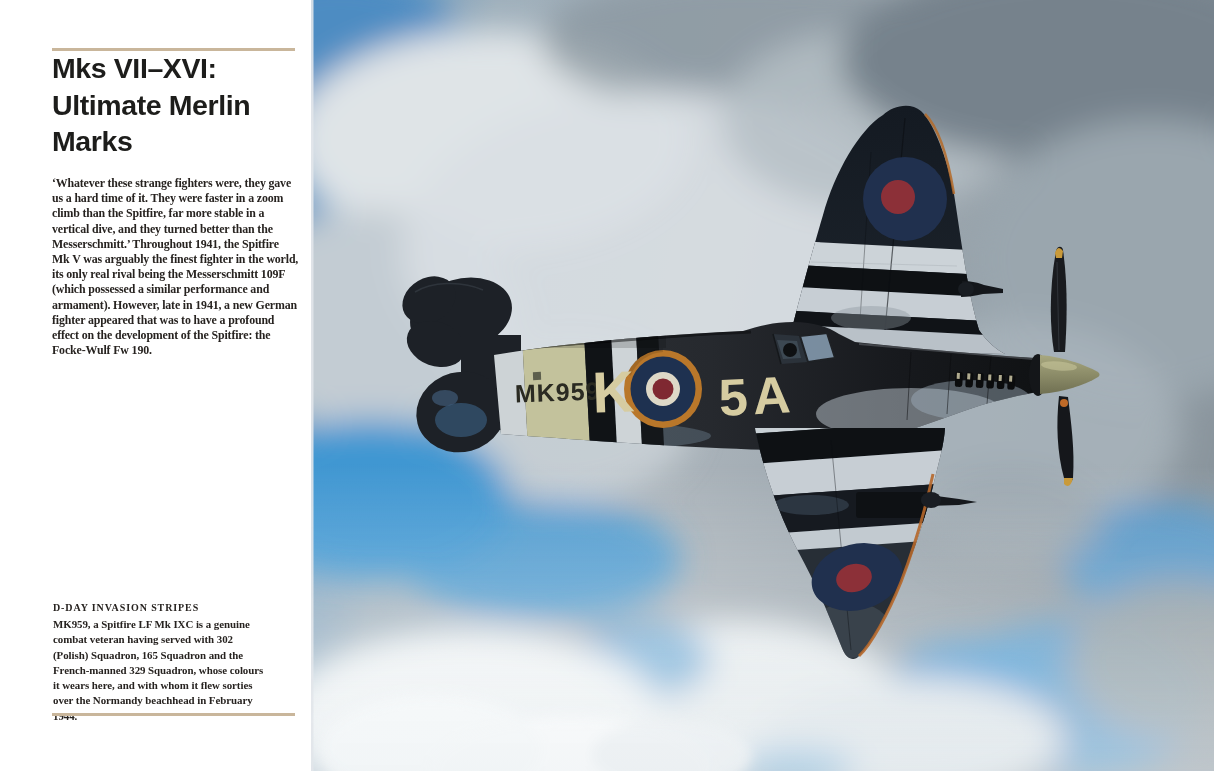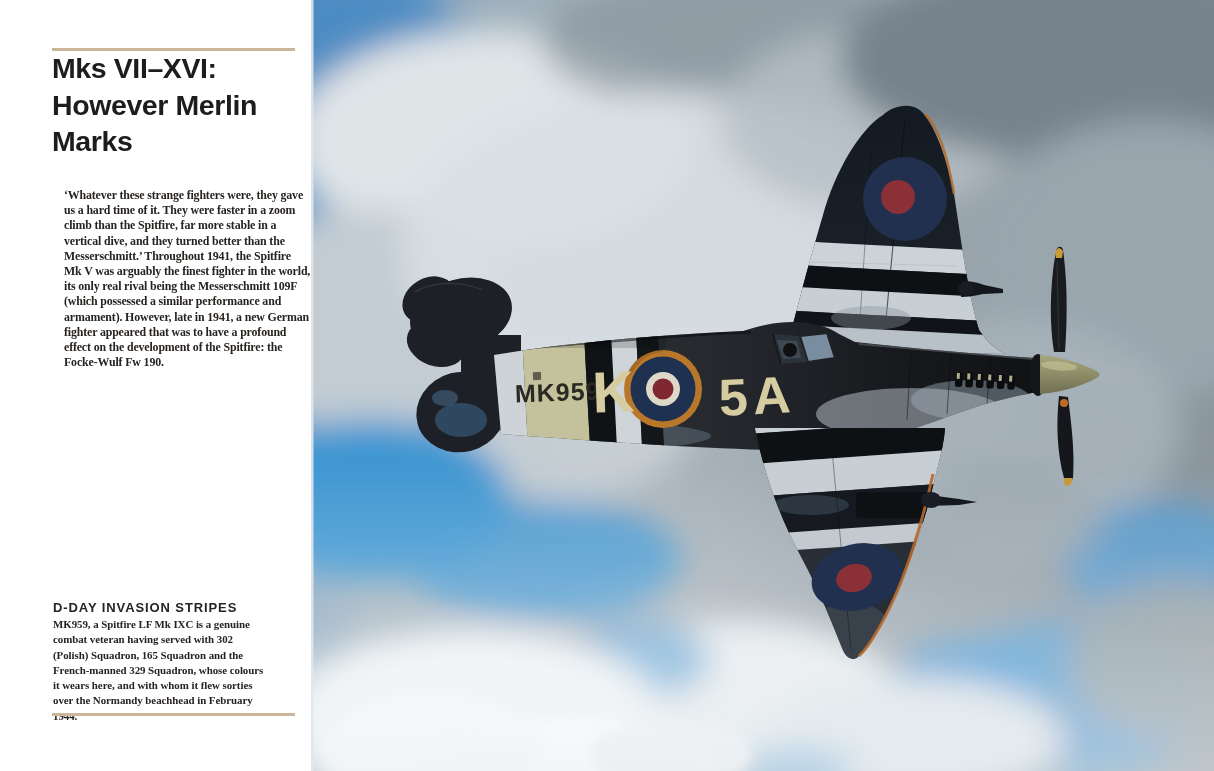--- a/index.html
+++ b/index.html
@@ -10,45 +10,45 @@
   .text-col { position:absolute; left:0; top:0; width:311px; height:771px; background:#ffffff; }
   .rule { position:absolute; left:52px; width:243px; height:3px; background:#c9b69b; }
   .rule.top { top:48px; }
   .rule.bottom { top:713px; }
   .heading {
     position:absolute; left:52px; top:50px; width:248px; margin:0;
     font-family:"Liberation Sans", sans-serif; font-weight:bold;
     font-size:28.5px; line-height:36.5px; letter-spacing:-0.4px; color:#1d1d1b;
   }
   .body-par {
-    position:absolute; left:52px; top:176px; width:247px; margin:12px;
+    position:absolute; left:52px; top:176px; width:247px; margin:0;
     font-family:"Liberation Serif", serif; font-weight:600;
     font-size:11.9px; line-height:15.2px; letter-spacing:-0.15px; color:#272320;
   }
   .caption { position:absolute; left:53px; top:601px; width:220px; color:#272320; }
   .cap-title {
-    font-family:Liberation Sans, sans-serif; font-weight:700;
-    font-size:13px; line-height:14px; letter-spacing:0.9px; color:#272320;
+    font-family:Liberation Serif, serif; font-weight:700;
+    font-size:10px; line-height:14px; letter-spacing:0.9px; color:#272320;
   }
   .cap-text {
     margin-top:2px; width:215px;
     font-family:"Liberation Serif", serif; font-weight:600;
     font-size:10.9px; line-height:15.3px; letter-spacing:-0.05px; color:#272320;
   }
   .photo { position:absolute; left:311px; top:0; width:903px; height:771px; }
   .photo svg { display:block; }
 </style>
 </head>
 <body>
 
 <div class="stage">
 
   <div class="text-col">
     <div class="rule top"></div>
-    <h1 class="heading">Mks VII–XVI: However Merlin Marks</h1>
+    <h1 class="heading">Mks VII–XVI: Ultimate Merlin Marks</h1>
     <p class="body-par">‘Whatever these strange fighters were, they gave us a hard time of it. They were faster in a zoom climb than the Spitfire, far more stable in a vertical dive, and they turned better than the Messerschmitt.’ Throughout 1941, the Spitfire Mk V was arguably the finest fighter in the world, its only real rival being the Messerschmitt 109F (which possessed a similar performance and armament). However, late in 1941, a new German fighter appeared that was to have a profound effect on the development of the Spitfire: the Focke-Wulf Fw 190.</p>
     <div class="caption">
       <div class="cap-title">D-DAY INVASION STRIPES</div>
       <div class="cap-text">MK959, a Spitfire LF Mk IXC is a genuine combat veteran having served with 302 (Polish) Squadron, 165 Squadron and the French-manned 329 Squadron, whose colours it wears here, and with whom it flew sorties over the Normandy beachhead in February 1944.</div>
     </div>
     <div class="rule bottom"></div>
   </div>
 
   <div class="photo">
     <svg width="903" height="771" viewBox="0 0 903 771">

